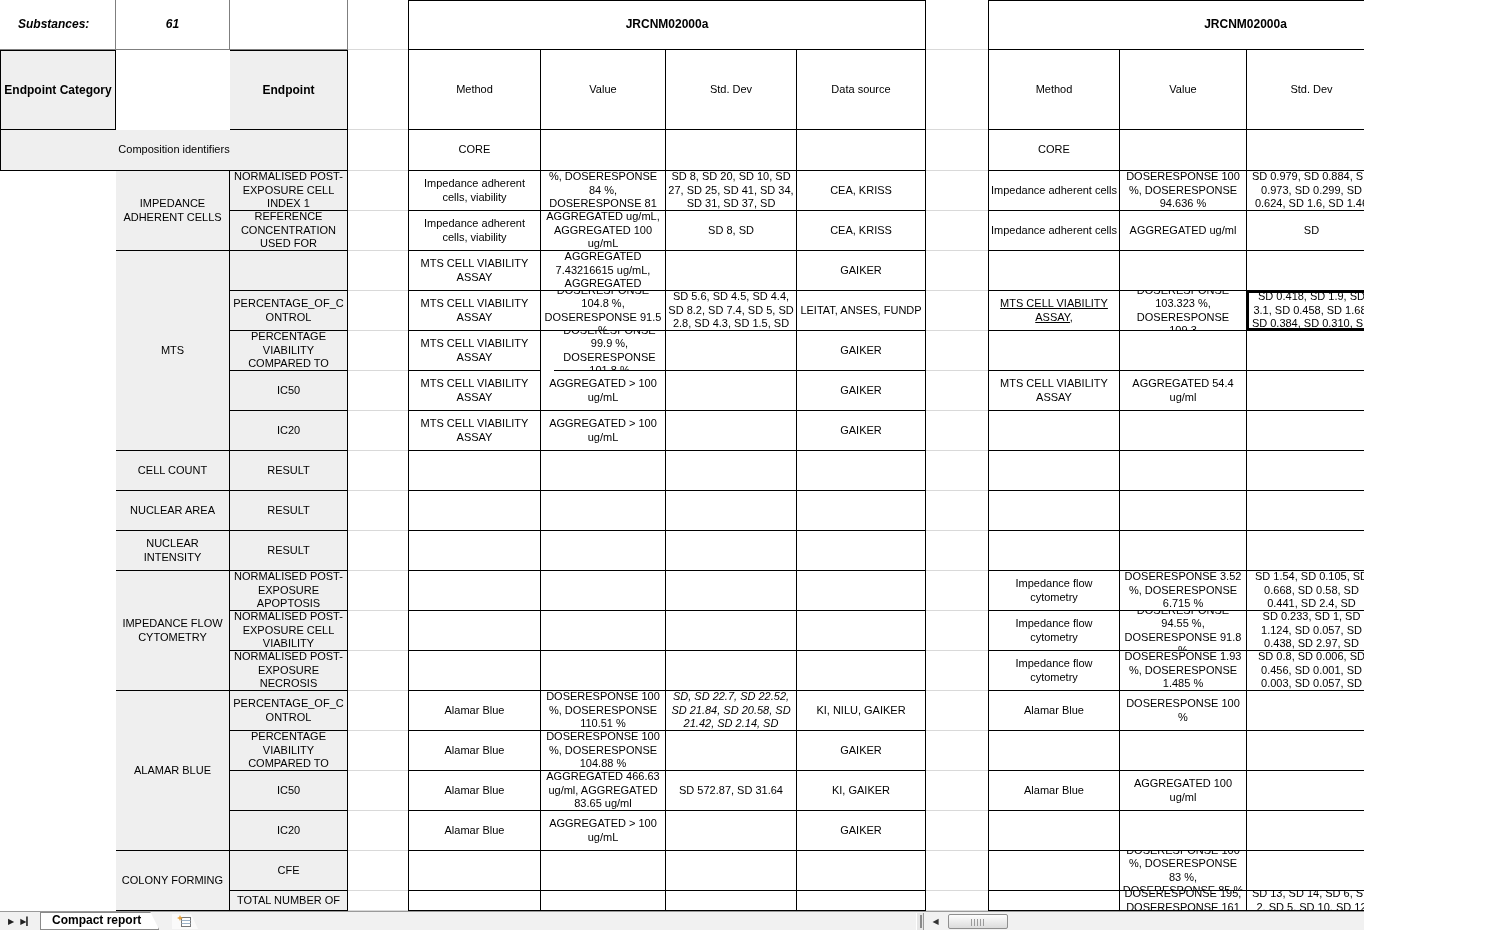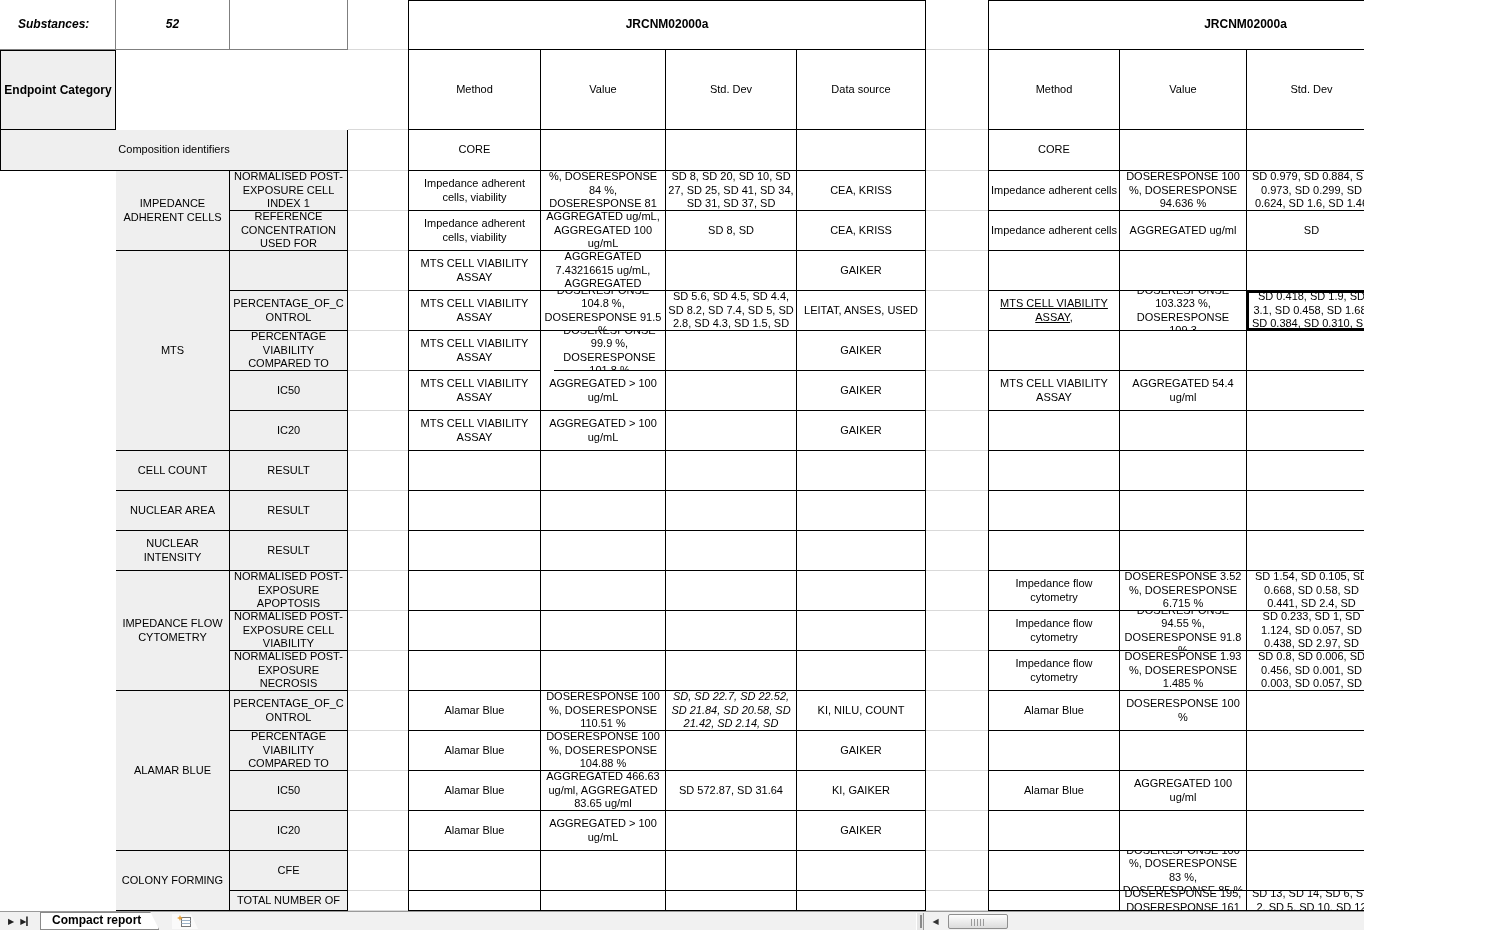--- a/index.html
+++ b/index.html
@@ -65,26 +65,27 @@
     transform:translateX(-50%);
     background:repeating-linear-gradient(90deg, #9a9a9a 0 1px, transparent 1px 3px); }
 </style>
 </head>
 <body>
 
 <div class="screen">
   <div id="grid">
 
     <div class="cellbase r0cell boldital leftpad" style="grid-column:1;grid-row:1">Substances:</div>
-    <div class="cellbase r0cell boldital" style="grid-column:2;grid-row:1">52</div>
+    <div class="cellbase r0cell boldital" style="grid-column:2;grid-row:1">61</div>
     <div class="cellbase r0cell" style="grid-column:3;grid-row:1"></div>
     <div class="cellbase titlecell" style="grid-column:5 / span 4;grid-row:1">JRCNM02000a</div>
     <div class="cellbase titlecell" style="grid-column:10 / span 4;grid-row:1">JRCNM02000a</div>
 
     <div class="cellbase lcell lhead bl bt" style="grid-column:1;grid-row:2">Endpoint Category</div>
+    <div class="cellbase lcell lhead bt" style="grid-column:3;grid-row:2">Endpoint</div>
 
     <div class="cellbase dcell bl" style="grid-column:5;grid-row:2">Method</div>
     <div class="cellbase dcell" style="grid-column:6;grid-row:2">Value</div>
     <div class="cellbase dcell" style="grid-column:7;grid-row:2">Std. Dev</div>
     <div class="cellbase dcell" style="grid-column:8;grid-row:2">Data source</div>
 
     <div class="cellbase dcell bl" style="grid-column:10;grid-row:2">Method</div>
     <div class="cellbase dcell" style="grid-column:11;grid-row:2">Value</div>
     <div class="cellbase dcell" style="grid-column:12;grid-row:2">Std. Dev</div>
     <div class="cellbase dcell" style="grid-column:13;grid-row:2">Data source</div>
@@ -201,21 +202,21 @@
       <div class="cellbase dcell" style="grid-area: 5 / 6;">AGGREGATED ug/mL, AGGREGATED 100 ug/mL</div>
       <div class="cellbase dcell" style="grid-area: 5 / 7;">SD 8, SD</div>
       <div class="cellbase dcell" style="grid-area: 5 / 8;">CEA, KRISS</div>
       <div class="cellbase dcell bl" style="grid-area: 6 / 5;">MTS CELL VIABILITY ASSAY</div>
       <div class="cellbase dcell" style="grid-area: 6 / 6;">AGGREGATED 7.43216615 ug/mL, AGGREGATED</div>
       <div class="cellbase dcell" style="grid-area: 6 / 7;"></div>
       <div class="cellbase dcell" style="grid-area: 6 / 8;">GAIKER</div>
       <div class="cellbase dcell bl" style="grid-area: 7 / 5;">MTS CELL VIABILITY ASSAY</div>
       <div class="cellbase dcell" style="grid-area: 7 / 6;">DOSERESPONSE 104.8 %, DOSERESPONSE 91.5 %</div>
       <div class="cellbase dcell" style="grid-area: 7 / 7;">SD 5.6, SD 4.5, SD 4.4, SD 8.2, SD 7.4, SD 5, SD 2.8, SD 4.3, SD 1.5, SD</div>
-      <div class="cellbase dcell" style="grid-area: 7 / 8;">LEITAT, ANSES, USED</div>
+      <div class="cellbase dcell" style="grid-area: 7 / 8;">LEITAT, ANSES, FUNDP</div>
       <div class="cellbase dcell bl" style="grid-area: 8 / 5;">MTS CELL VIABILITY ASSAY</div>
       <div class="cellbase dcell" style="grid-area: 8 / 6; margin-left: 13px;">DOSERESPONSE 99.9 %, DOSERESPONSE 101.8 %</div>
       <div class="cellbase dcell" style="grid-area: 8 / 7;"></div>
       <div class="cellbase dcell" style="grid-area: 8 / 8;">GAIKER</div>
       <div class="cellbase dcell bl" style="grid-area: 9 / 5;">MTS CELL VIABILITY ASSAY</div>
       <div class="cellbase dcell" style="grid-area: 9 / 6;">AGGREGATED &gt; 100 ug/mL</div>
       <div class="cellbase dcell" style="grid-area: 9 / 7;"></div>
       <div class="cellbase dcell" style="grid-area: 9 / 8;">GAIKER</div>
       <div class="cellbase dcell bl" style="grid-area: 10 / 5;">MTS CELL VIABILITY ASSAY</div>
       <div class="cellbase dcell" style="grid-area: 10 / 6;">AGGREGATED &gt; 100 ug/mL</div>
@@ -241,21 +242,21 @@
       <div class="cellbase dcell" style="grid-area: 15 / 6;"></div>
       <div class="cellbase dcell" style="grid-area: 15 / 7;"></div>
       <div class="cellbase dcell" style="grid-area: 15 / 8;"></div>
       <div class="cellbase dcell bl" style="grid-area: 16 / 5;"></div>
       <div class="cellbase dcell" style="grid-area: 16 / 6;"></div>
       <div class="cellbase dcell" style="grid-area: 16 / 7;"></div>
       <div class="cellbase dcell" style="grid-area: 16 / 8;"></div>
       <div class="cellbase dcell bl" style="grid-area: 17 / 5;">Alamar Blue</div>
       <div class="cellbase dcell" style="grid-area: 17 / 6;">DOSERESPONSE 100 %, DOSERESPONSE 110.51 %</div>
       <div class="cellbase dcell" style="grid-area: 17 / 7; font-style: italic;">SD, SD 22.7, SD 22.52, SD 21.84, SD 20.58, SD 21.42, SD 2.14, SD</div>
-      <div class="cellbase dcell" style="grid-area: 17 / 8;">KI, NILU, COUNT</div>
+      <div class="cellbase dcell" style="grid-area: 17 / 8;">KI, NILU, GAIKER</div>
       <div class="cellbase dcell bl" style="grid-area: 18 / 5;">Alamar Blue</div>
       <div class="cellbase dcell" style="grid-area: 18 / 6;">DOSERESPONSE 100 %, DOSERESPONSE 104.88 %</div>
       <div class="cellbase dcell" style="grid-area: 18 / 7;"></div>
       <div class="cellbase dcell" style="grid-area: 18 / 8;">GAIKER</div>
       <div class="cellbase dcell bl" style="grid-area: 19 / 5;">Alamar Blue</div>
       <div class="cellbase dcell" style="grid-area: 19 / 6;">AGGREGATED 466.63 ug/ml, AGGREGATED 83.65 ug/ml</div>
       <div class="cellbase dcell" style="grid-area: 19 / 7;">SD 572.87, SD 31.64</div>
       <div class="cellbase dcell" style="grid-area: 19 / 8;">KI, GAIKER</div>
       <div class="cellbase dcell bl" style="grid-area: 20 / 5;">Alamar Blue</div>
       <div class="cellbase dcell" style="grid-area: 20 / 6;">AGGREGATED &gt; 100 ug/mL</div>

